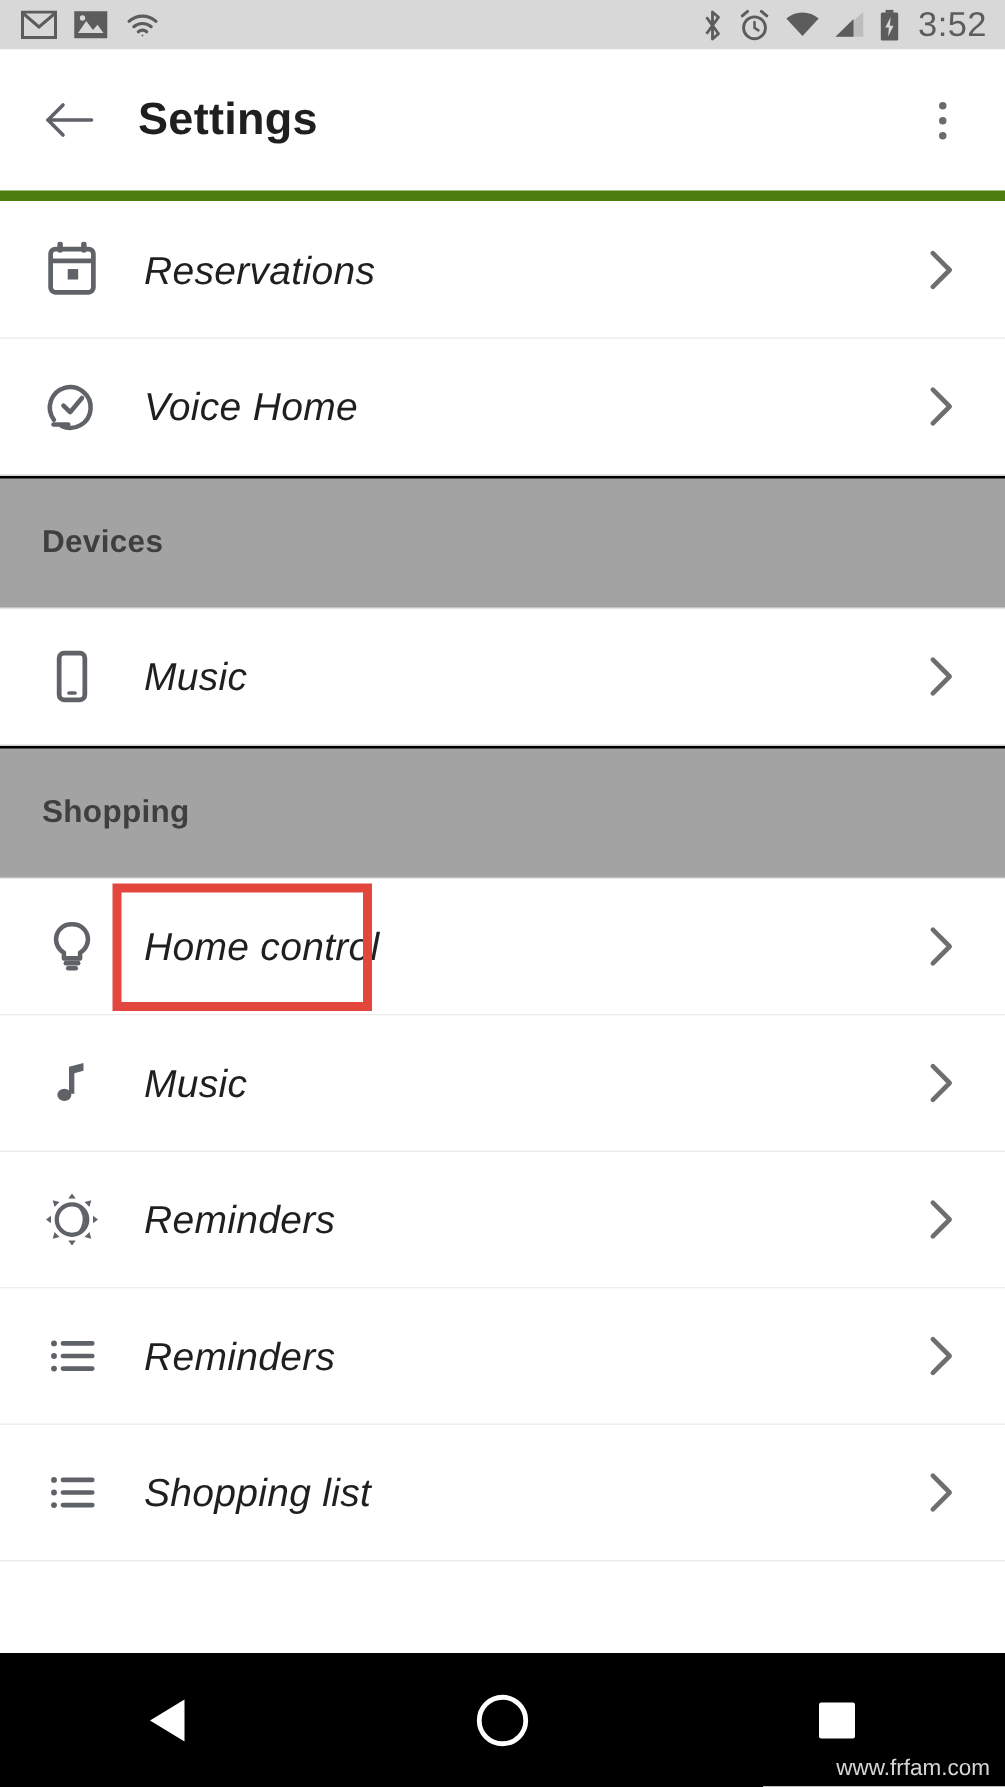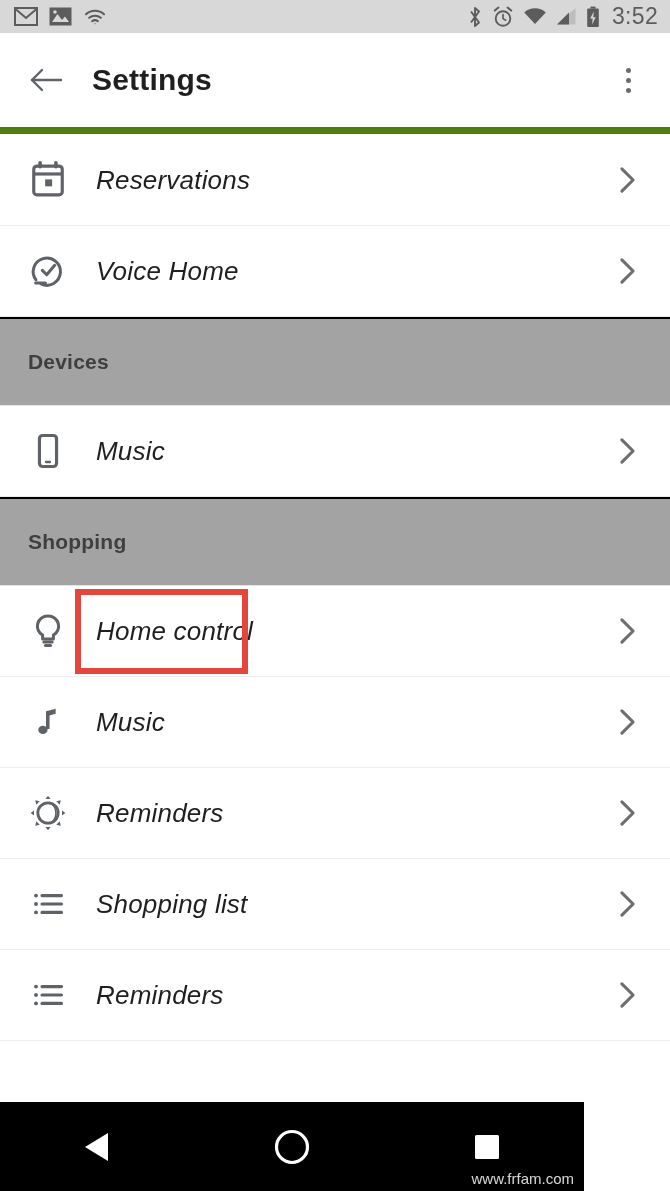--- a/index.html
+++ b/index.html
@@ -134,21 +134,21 @@
     border: 6px solid #e2463c;
     background: transparent;
     pointer-events: none;
     z-index: 30;
   }
 
   
   .nav-bar {
     position: absolute;
     left: 0; bottom: 0;
-    width: 584px;
+    width: 670px;
     height: 89px;
     background: #000000;
     display: flex;
     align-items: center;
   }
   .nav-btn {
     flex: 1;
     display: flex;
     align-items: center;
     justify-content: center;
@@ -343,38 +343,38 @@
 
     <div class="row">
       <div class="icon-cell">
         <svg width="36" height="36" viewBox="0 0 24 24">
           <circle cx="4" cy="6.4" r="1.3" fill="#5f6368"></circle>
           <circle cx="4" cy="12" r="1.3" fill="#5f6368"></circle>
           <circle cx="4" cy="17.6" r="1.3" fill="#5f6368"></circle>
           <path d="M8 6.4 L21 6.4 M8 12 L21 12 M8 17.6 L21 17.6" stroke="#5f6368" stroke-width="2.1" stroke-linecap="round"></path>
         </svg>
       </div>
-      <div class="label">Shopping list</div>
+      <div class="label">Reminders</div>
       <div class="chev">
         <svg width="17" height="28" viewBox="0 0 12 20">
           <path d="M2 2 L10 10 L2 18" fill="none" stroke="#6e6e6e" stroke-width="2.2" stroke-linecap="round" stroke-linejoin="round"></path>
         </svg>
       </div>
     </div>
 
     <div class="row">
       <div class="icon-cell">
         <svg width="36" height="36" viewBox="0 0 24 24">
           <circle cx="4" cy="6.4" r="1.3" fill="#5f6368"></circle>
           <circle cx="4" cy="12" r="1.3" fill="#5f6368"></circle>
           <circle cx="4" cy="17.6" r="1.3" fill="#5f6368"></circle>
           <path d="M8 6.4 L21 6.4 M8 12 L21 12 M8 17.6 L21 17.6" stroke="#5f6368" stroke-width="2.1" stroke-linecap="round"></path>
         </svg>
       </div>
-      <div class="label">Reminders</div>
+      <div class="label">Shopping list</div>
       <div class="chev">
         <svg width="17" height="28" viewBox="0 0 12 20">
           <path d="M2 2 L10 10 L2 18" fill="none" stroke="#6e6e6e" stroke-width="2.2" stroke-linecap="round" stroke-linejoin="round"></path>
         </svg>
       </div>
     </div>
 
   </div>
 
   <div class="highlight-box"></div>

